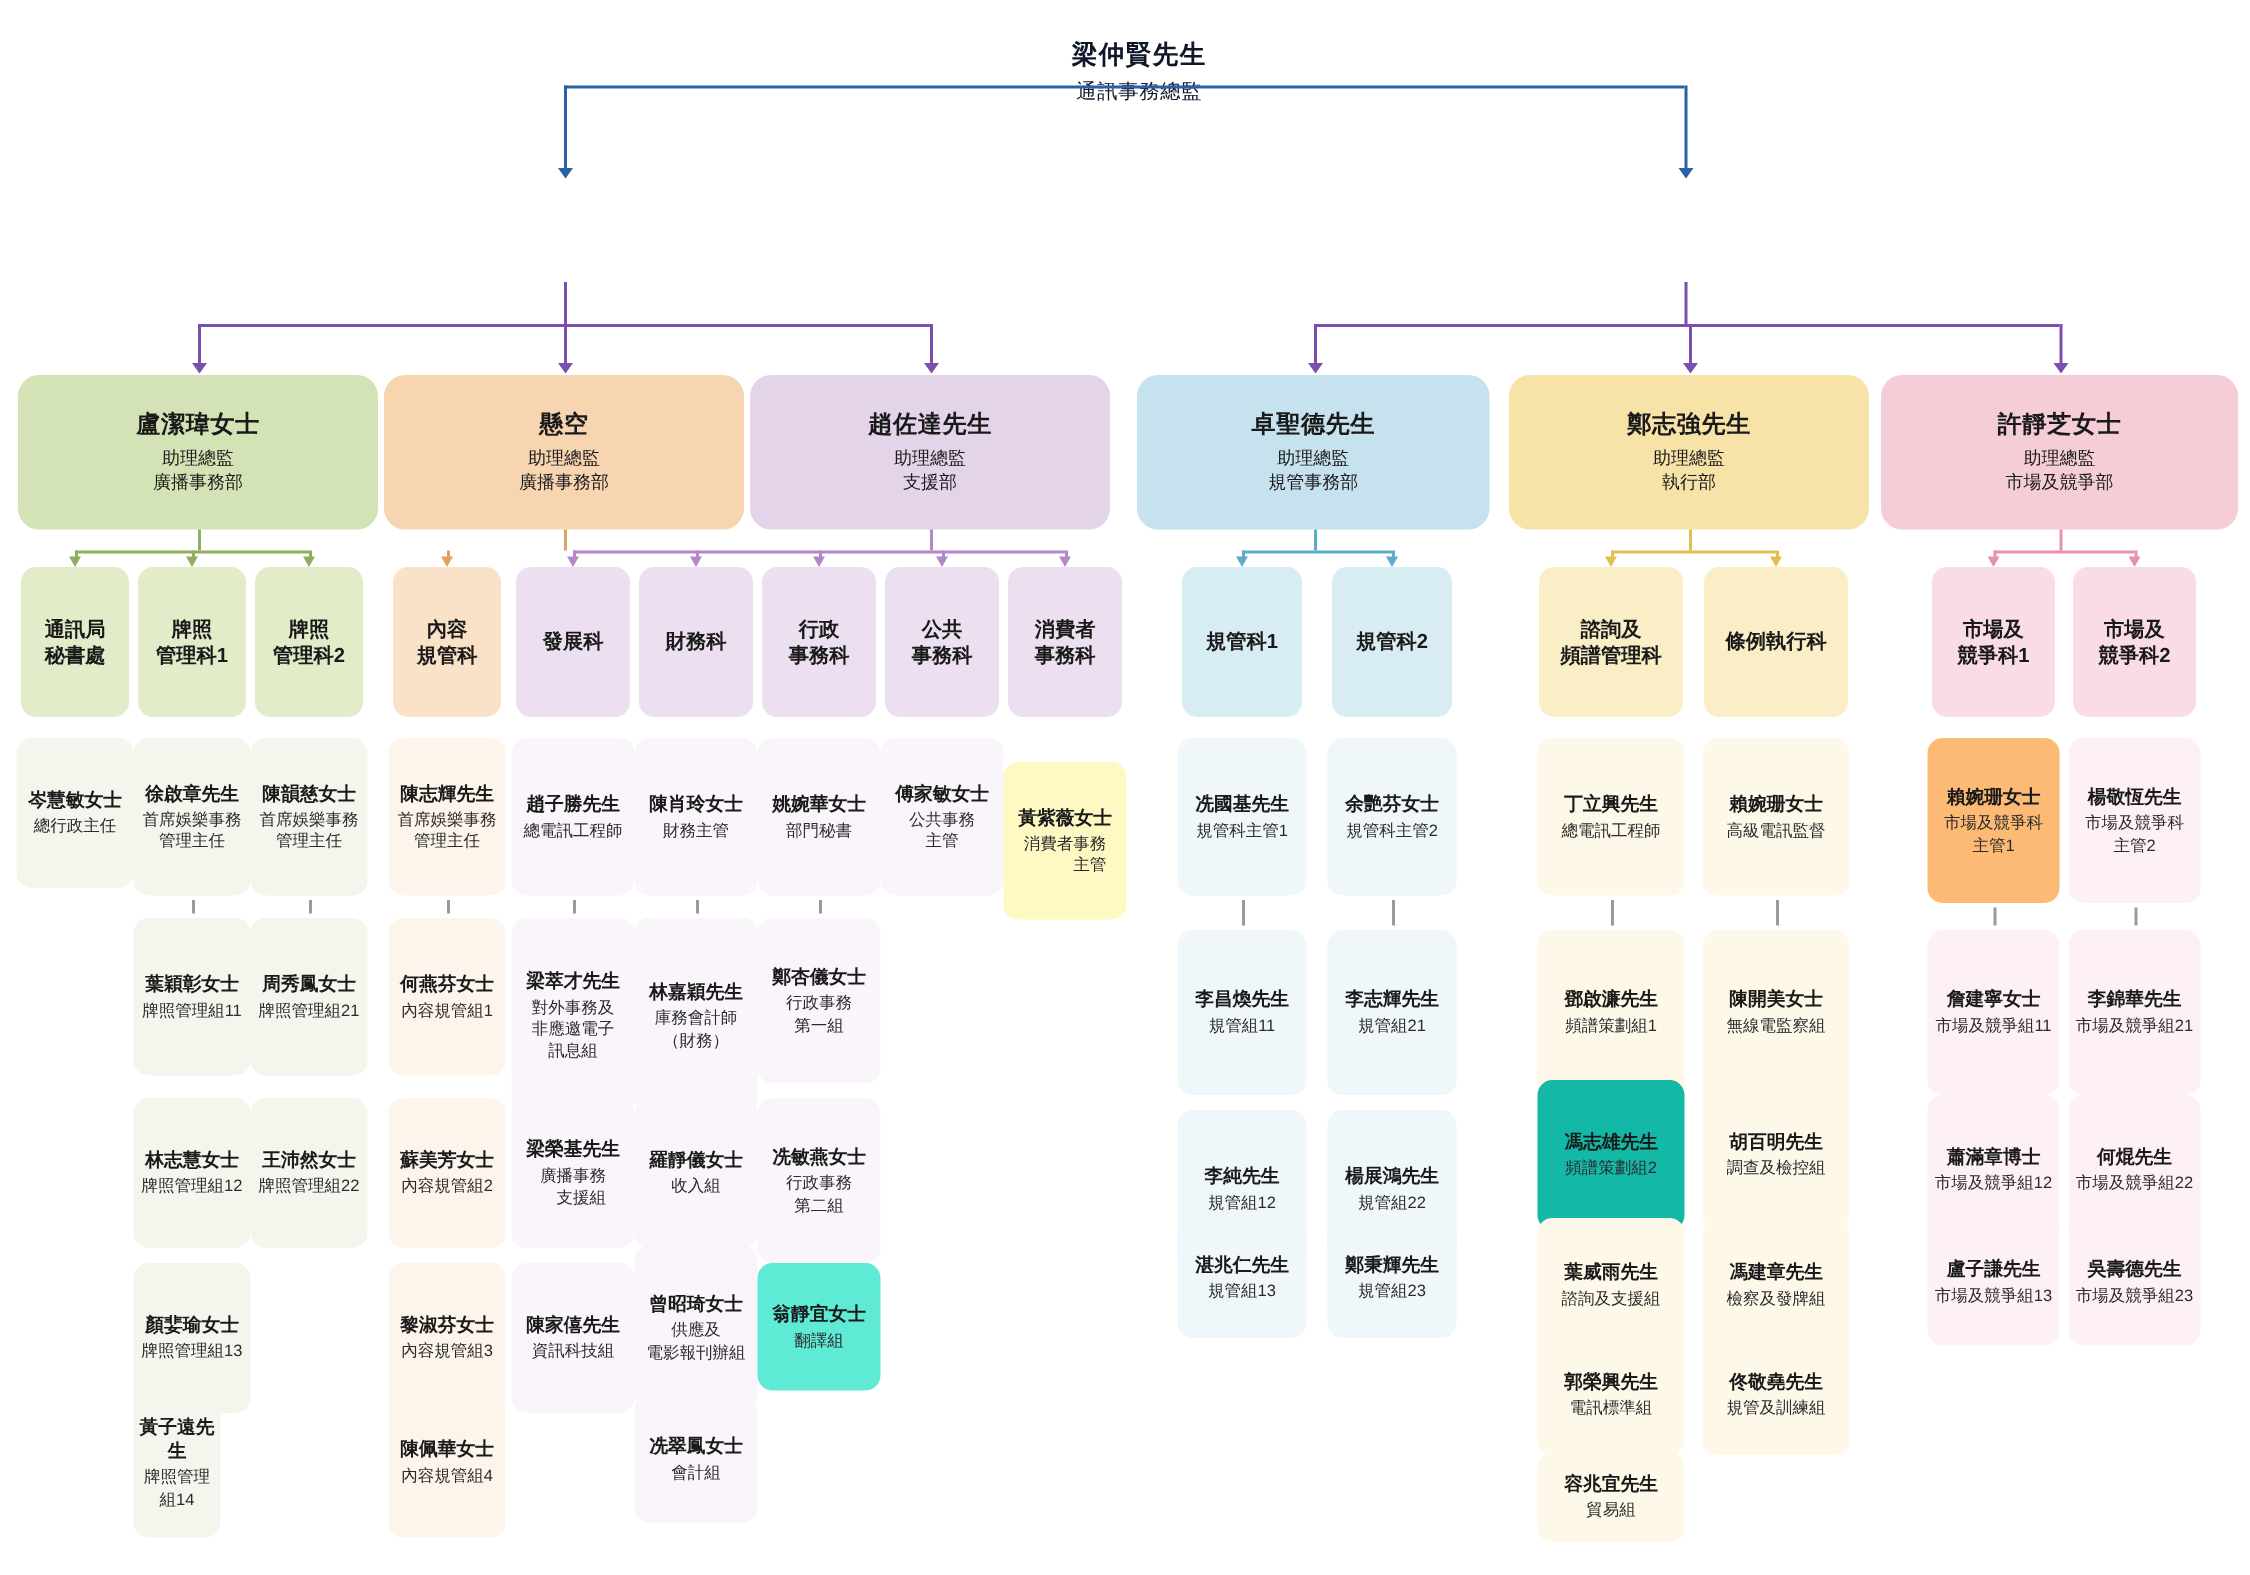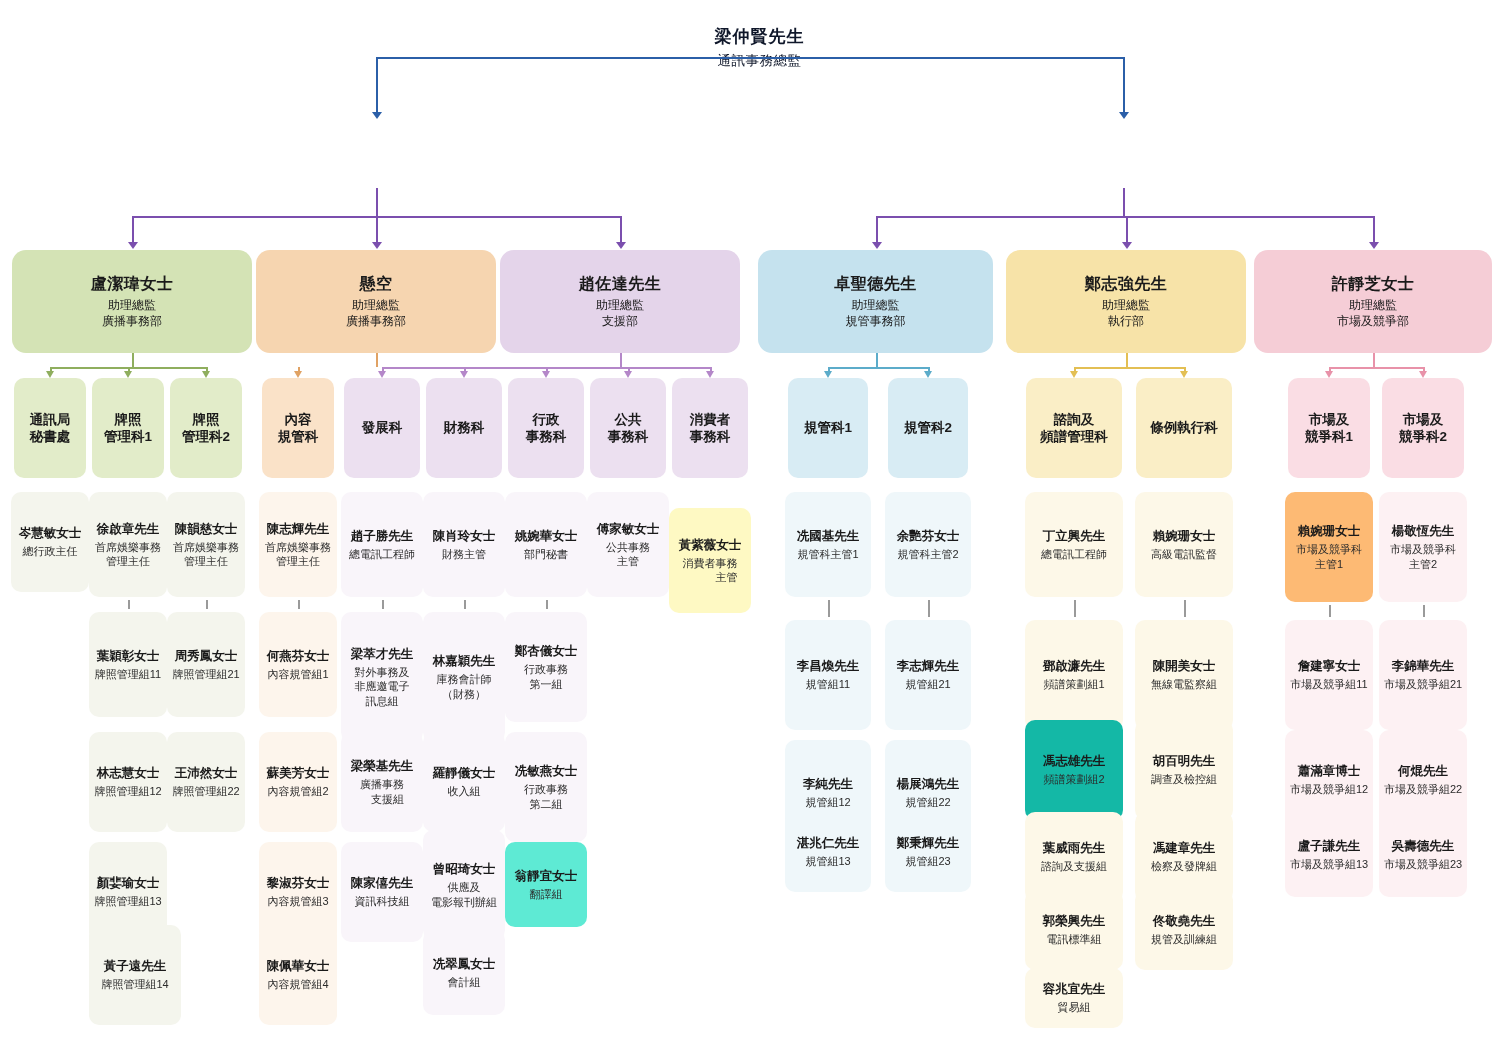--- a/index.html
+++ b/index.html
@@ -226,21 +226,21 @@
       <div class="ttl">牌照管理組11</div>
     </div>
     <div class="node leaf" style="left: 89px; top: 732px; width: 78px; height: 100px; background: rgb(244, 245, 237);">
       <div class="nm">林志慧女士</div>
       <div class="ttl">牌照管理組12</div>
     </div>
     <div class="node leaf" style="left: 89px; top: 842px; width: 78px; height: 100px; background: rgb(244, 245, 237);">
       <div class="nm">顏婓瑜女士</div>
       <div class="ttl">牌照管理組13</div>
     </div>
-    <div class="node leaf" style="left: 89px; top: 925px; width: 92px; height: 100px; background: rgb(244, 245, 237);">
+    <div class="node leaf" style="left: 89px; top: 925px; width: 58px; height: 100px; background: rgb(244, 245, 237);">
       <div class="nm">黃子遠先生</div>
       <div class="ttl">牌照管理組14</div>
     </div>
     <div class="node leaf" style="left: 167px; top: 492px; width: 78px; height: 105px; background: rgb(244, 245, 237);">
       <div class="nm">陳韻慈女士</div>
       <div class="ttl">首席娛樂事務<br>管理主任</div>
     </div>
     <div class="ln" style="left: 206px; top: 600px; width: 2px; height: 9px; background: rgb(154, 154, 154);"></div>
     <div class="node leaf" style="left: 167px; top: 612px; width: 78px; height: 105px; background: rgb(244, 245, 237);">
       <div class="nm">周秀鳳女士</div>

